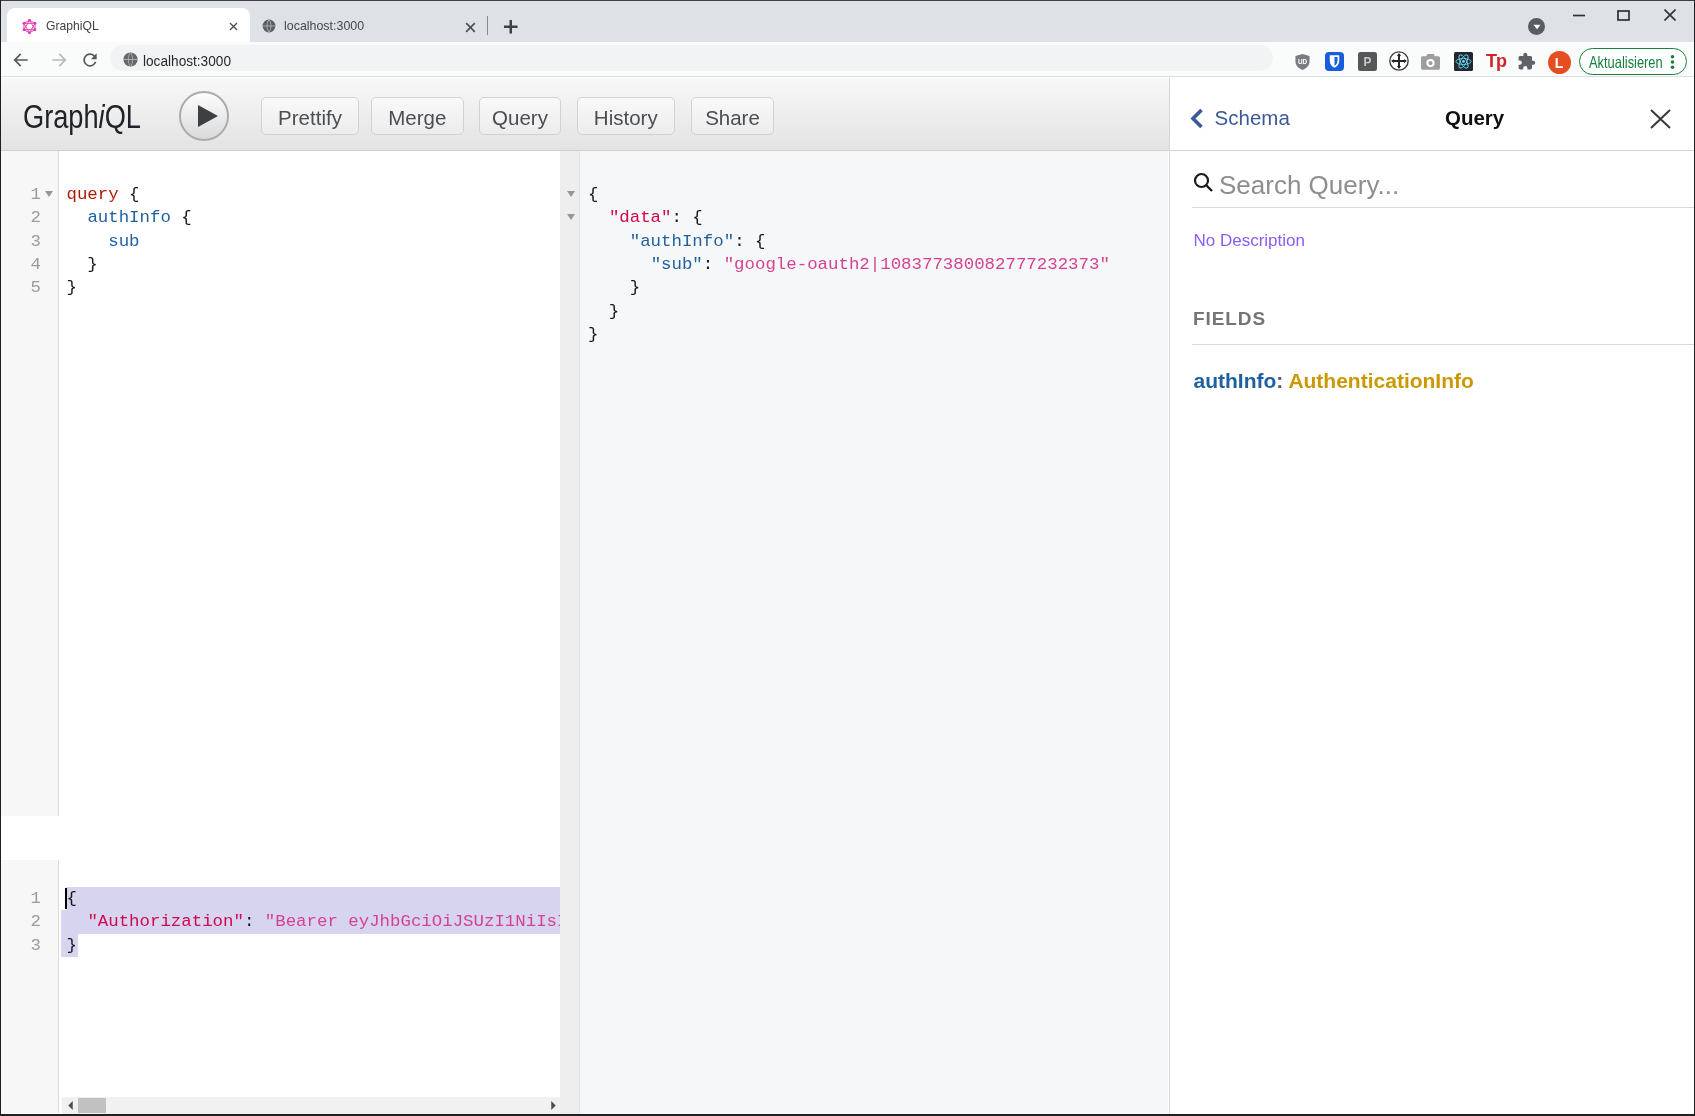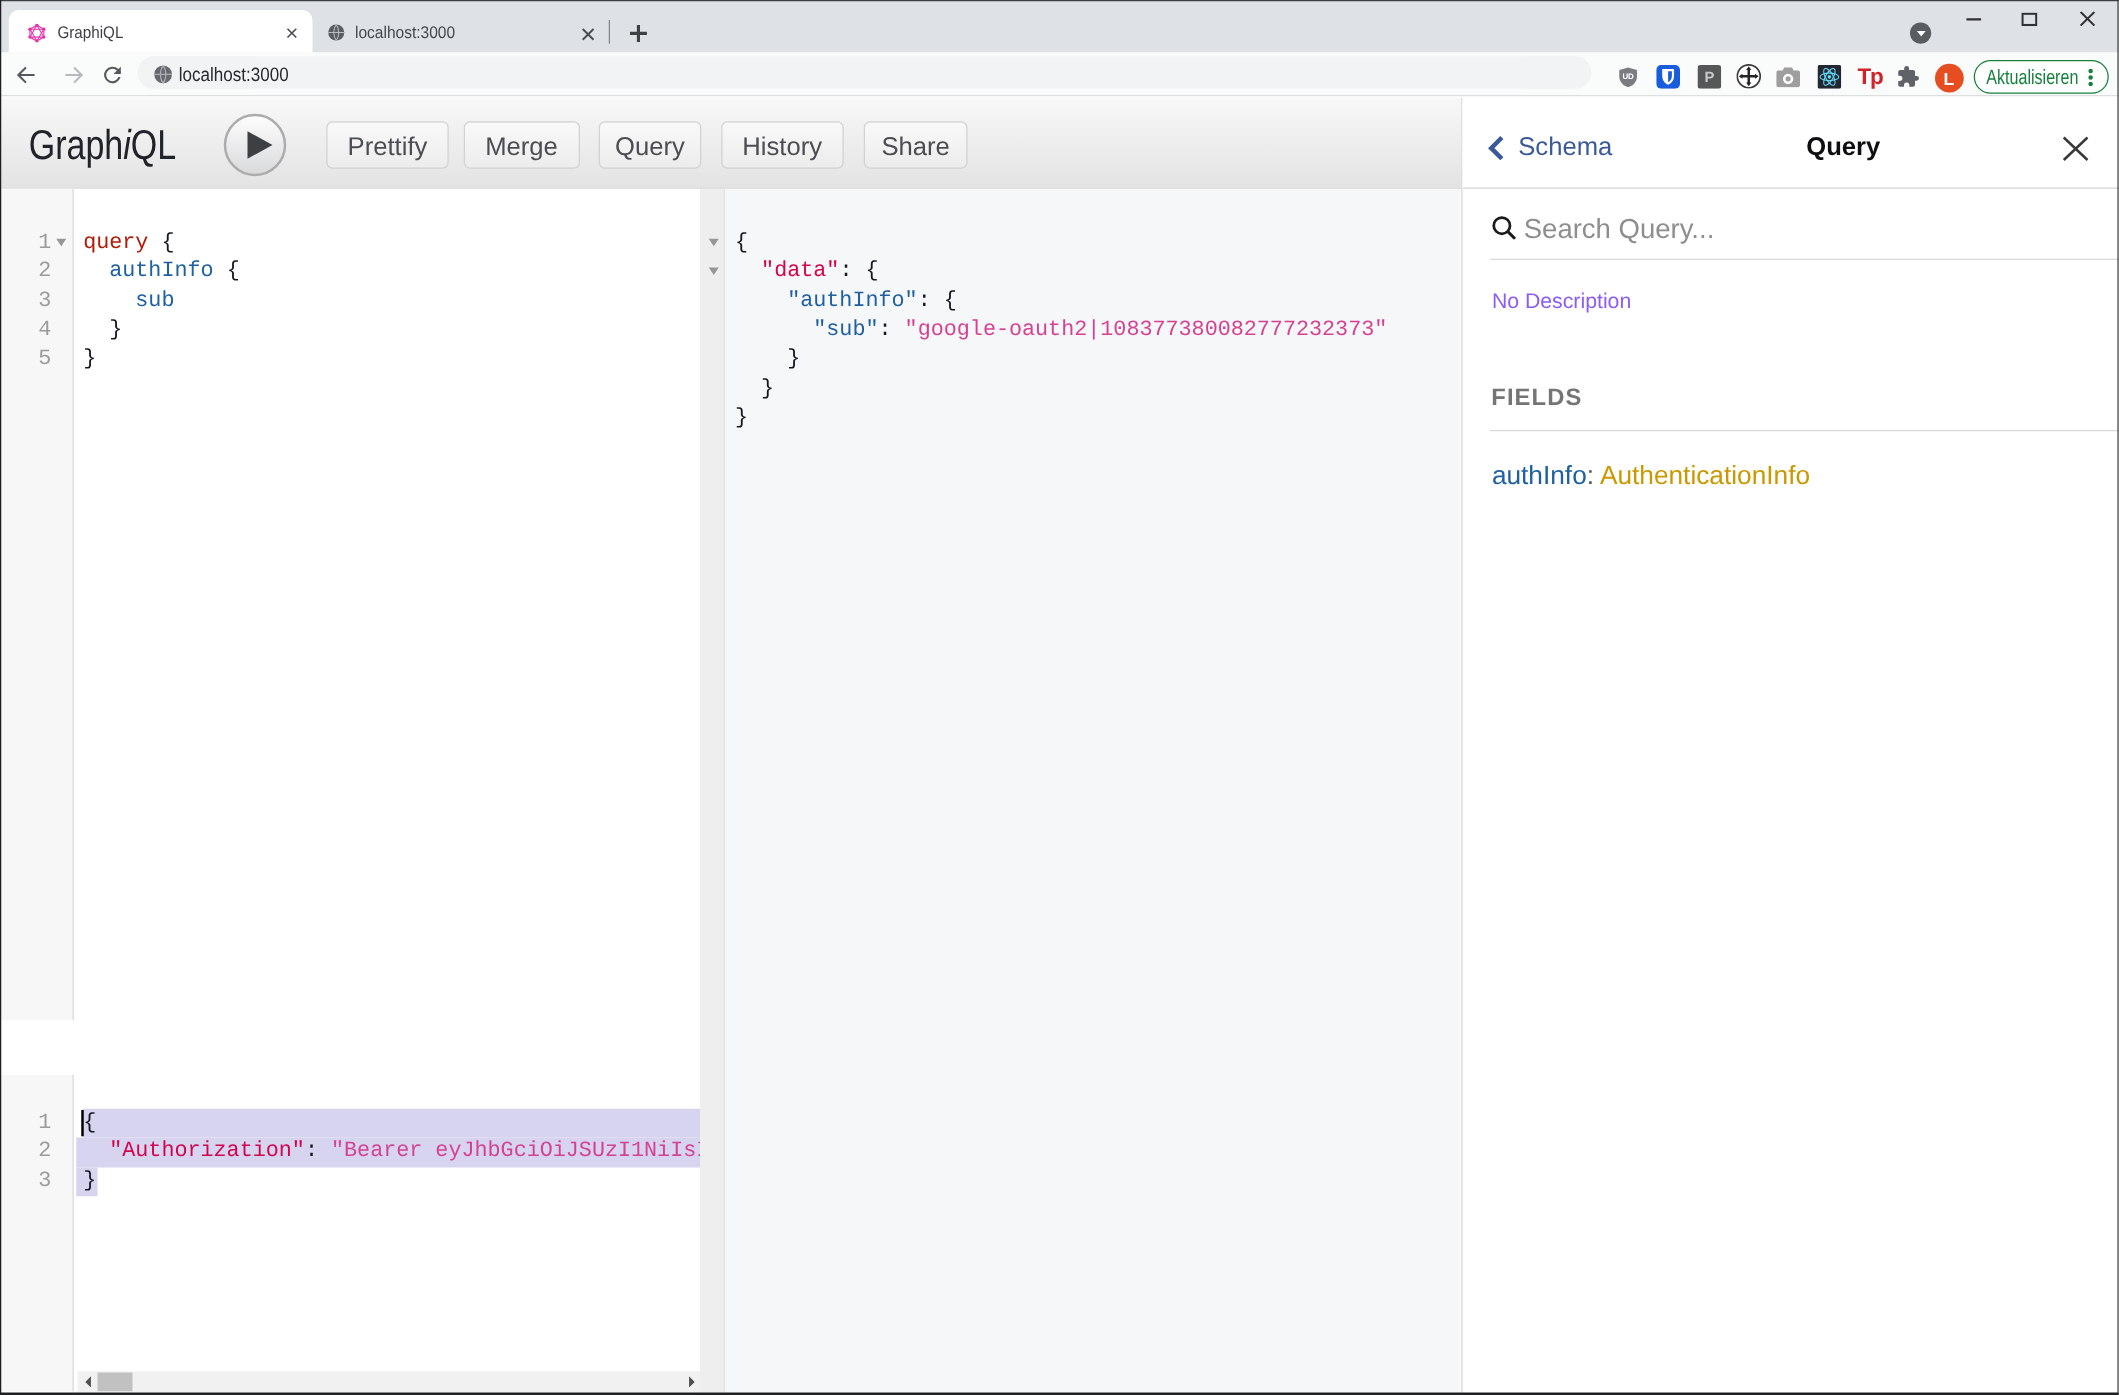--- a/index.html
+++ b/index.html
@@ -38,25 +38,25 @@
 #hscroll { left:61px; top:946px; width:498px; height:17px; background:#f1f1f1; }
 #hthumb { left:16px; top:1px; width:28px; height:15px; background:#c1c1c1; }
 #divider { left:560px; top:151px; width:20px; height:963px; background:#eee; border-right:1px solid #e2e2e4; }
 #result { left:580px; top:151px; width:588px; height:963px; background:#f6f7f8; }
 
 #docpanel { left:1169px; top:78px; width:525px; height:1036px; background:#fff; border-left:1px solid #d6d6d6; }
 #dochead { left:0; top:0; width:597px; height:73px; background:#fff; border-bottom:1px solid #d6d6d6; }
 #schema { left:44.6px; top:28.4px; color:#3B5998; font-size:20.5px; }
 #doctitle { left:275px; top:28.4px; color:#0e0f10; font-size:20.5px; font-weight:bold; }
 #searchline { left:22px; top:129px; width:503px; border-bottom:1px solid #d9d9d9; }
-#searchtext { left:49px; top:92px; color:#8e8e8e; font-size:22px; }
+#searchtext { left:49px; top:92px; color:#8e8e8e; font-size:26px; }
 #nodesc { left:23.5px; top:153.2px; color:#8b5cf6; font-size:17px; }
 #fieldshdr { left:23px; top:229.9px; color:#757575; font-size:19px; font-weight:bold; letter-spacing:0.9px; }
 #fieldsline { left:22px; top:266px; width:503px; border-bottom:1px solid #d9d9d9; }
-#fieldrow { left:23.5px; top:291.2px; font-size:21px; }
+#fieldrow { left:23.5px; top:291.2px; font-size:21px;font-weight:bold; }
 #fielddesc { left:30.5px; top:337.3px; color:#90908f; font-size:21px; }
 
 #wb-l { left:0; top:0; width:1px; height:1116px; background:#1e1f21; }
 #wb-r { left:1694px; top:0; width:1px; height:1116px; background:#1e1f21; }
 #wb-b { left:0; top:1114px; width:1695px; height:2px; background:#1f2022; }
 #wb-t { left:0; top:0; width:1695px; height:1px; background:#3f4043; }
 </style>
 </head>
 <body>
 <div class="abs" id="tabstrip"></div>

